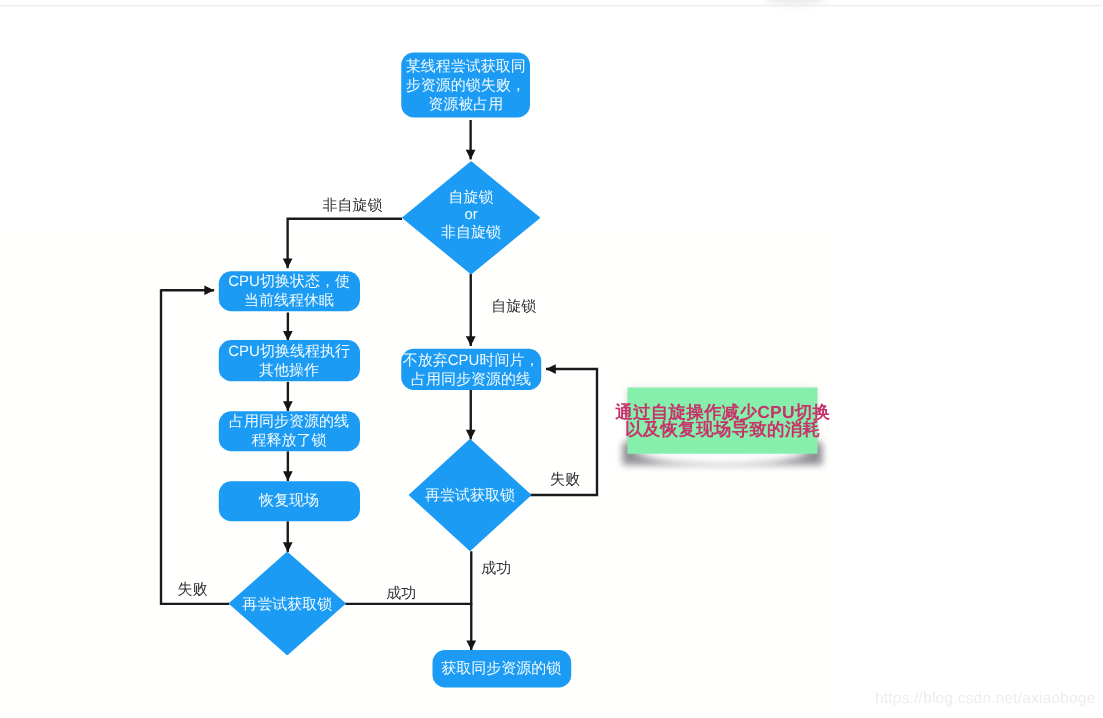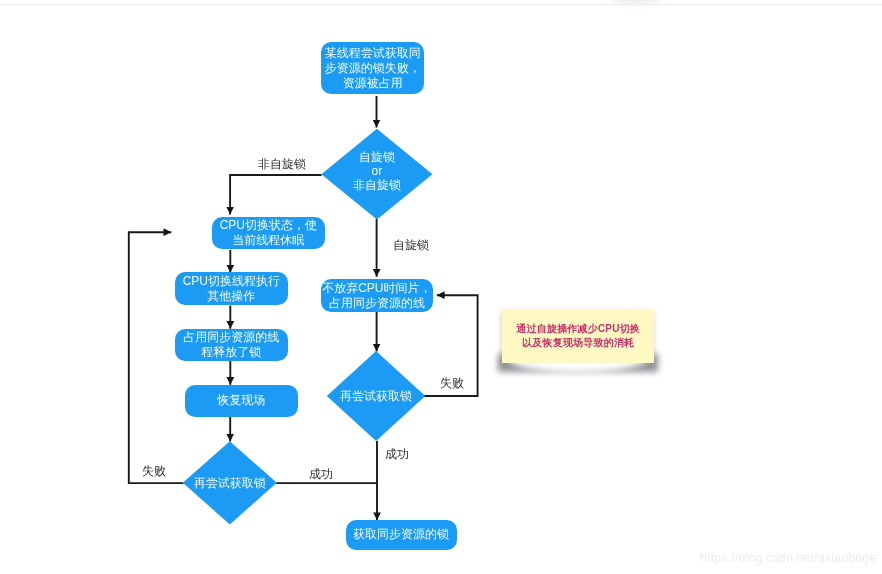--- a/index.html
+++ b/index.html
@@ -30,22 +30,22 @@
   .elabel{position:absolute;color:#303030;font-size:12px;line-height:12px;
           white-space:nowrap;letter-spacing:0;}
 
   .notewrap{position:absolute;left:502.2px;top:309.8px;width:151px;height:52.4px;}
   .basesh{position:absolute;left:0;top:0;width:151px;height:52.4px;
           box-shadow:0 2px 6px rgba(130,130,138,.45);}
   .shadowbox{position:absolute;left:-4px;top:44px;width:160px;height:18px;
              background:#86868d;filter:blur(3px);opacity:.9;}
   .shadowcut{position:absolute;left:6px;top:34px;width:139px;height:29px;
              background:#fdfdfd;border-radius:50%;filter:blur(3.2px);}
-  .note{position:absolute;left:0;top:0;width:152px;height:53px;background:#fef9c3;
-        color:#c7336a;font-size:10px;line-height:14px;text-align:center;
+  .note{position:absolute;left:0;top:0;width:152px;height:53px;background:#86efac;
+        color:#c7336a;font-size:14px;line-height:14px;text-align:center;
         font-weight:bold;white-space:pre;display:flex;align-items:center;
         justify-content:center;letter-spacing:.2px;}
   .wm{position:absolute;left:700px;top:551.2px;color:#ededee;font-size:12.3px;
       letter-spacing:.2px;}
 </style>
 </head>
 <body>
 
 <div id="stage">
   <div class="tint"></div>
@@ -81,36 +81,36 @@
 资源被占用</span>
   </div>
 
   <div class="dia multi" style="left:321.4px;top:128.8px;width:111px;height:90.8px;">
     <div class="shape"></div>
     <div class="txt"><span>自旋锁
 or
 非自旋锁</span></div>
   </div>
 
-  <div class="node" style="left:175px;top:216.6px;width:112.6px;height:32px;margin-left:37px;">
+  <div class="node" style="left:175px;top:216.6px;width:112.6px;height:32px;">
     <span>CPU切换状态，使
 当前线程休眠</span>
   </div>
 
   <div class="node" style="left:175px;top:328.6px;width:112.6px;height:32.6px;">
     <span>占用同步资源的线
 程释放了锁</span>
   </div>
 
   <div class="node" style="left:175px;top:272.4px;width:112.6px;height:32.6px;">
     <span>CPU切换线程执行
 其他操作</span>
   </div>
 
-  <div class="node" style="left:175px;top:385.2px;width:112.6px;height:31.6px;margin-left:10px;">
+  <div class="node" style="left:175px;top:385.2px;width:112.6px;height:31.6px;">
     <span>恢复现场</span>
   </div>
 
   <div class="dia" style="left:182.8px;top:441.2px;width:94px;height:83.2px;">
     <div class="shape"></div>
     <div class="txt"><span>再尝试获取锁</span></div>
   </div>
 
   <div class="node" style="left:321.2px;top:279.4px;width:111.4px;height:33px;">
     <span>不放弃CPU时间片，

